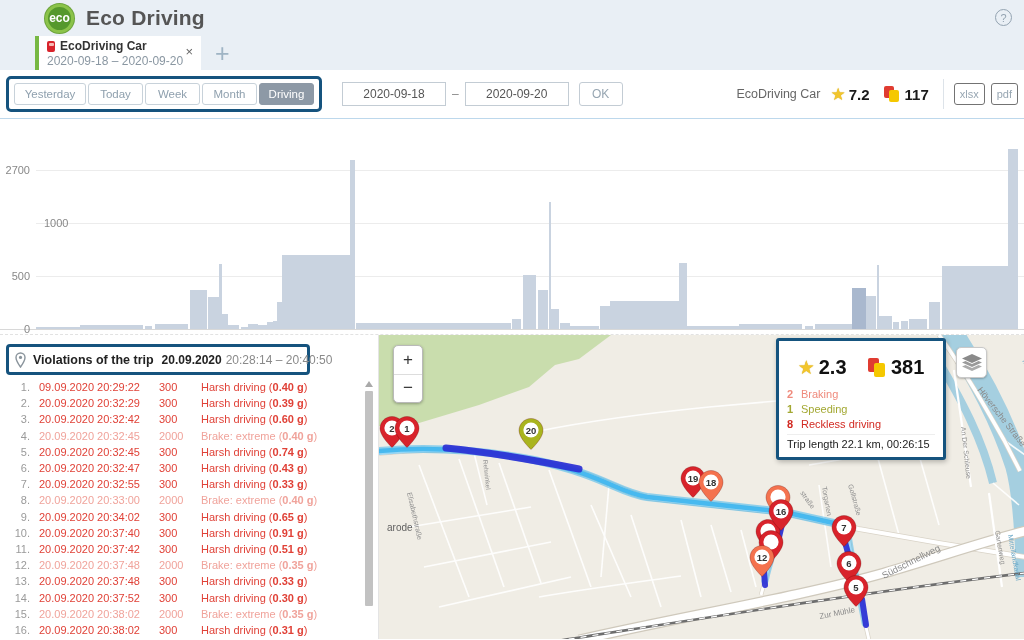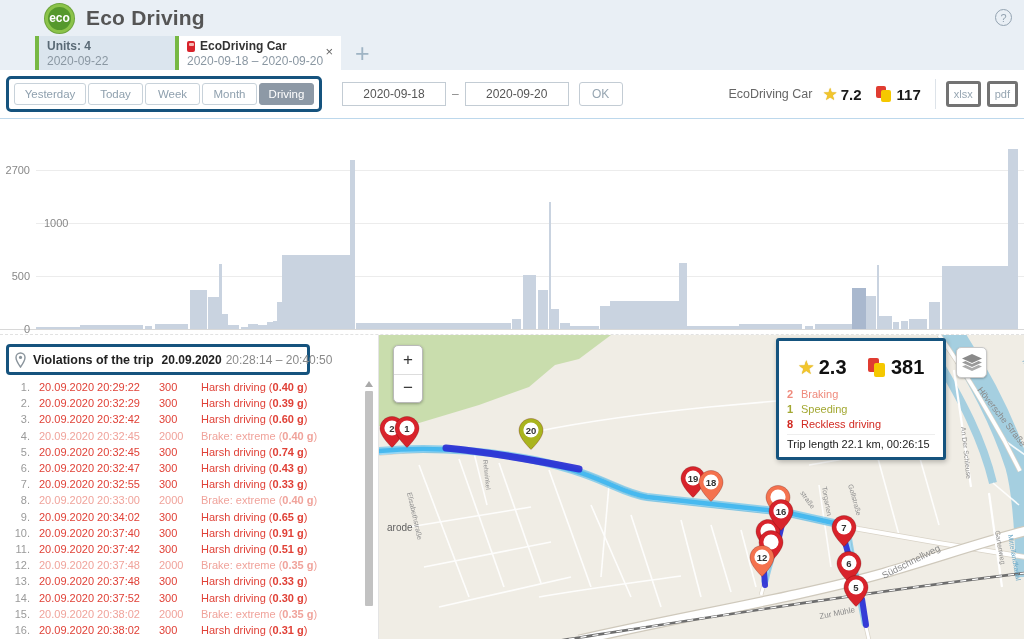--- a/index.html
+++ b/index.html
@@ -43,21 +43,21 @@
   .okbtn { margin-left:10px; width:44px; height:24px; border:1px solid #c3ccd4; border-radius:3px;
            background:#fff; color:#97a6b2; font-size:12px; cursor:pointer; }
   .tb-right { margin-left:auto; display:flex; align-items:center; }
   .unit-name { font-size:12.5px; color:#666; margin-right:10px; }
   .star { color:#f2c52c; font-size:17px; margin-right:3px; text-shadow:0 0 1px #caa21a; }
   .big-num { font-size:15px; font-weight:bold; color:#1a1a1a; }
   .flags { position:relative; width:17px; height:17px; margin:0 4px 0 14px; }
   .flags .f1 { position:absolute; left:0; top:0; width:10px; height:12px; background:#e03c31; border-radius:2px; }
   .flags .f2 { position:absolute; left:5px; top:4px; width:10px; height:12px; background:#f5c800; border-radius:2px; }
   .vsep { width:1px; height:30px; background:#dde3e9; margin:0 10px 0 14px; }
-  .expbtn { font-size:11px; color:#97a6b2; border:3px solid #737373; border-radius:3px; background:#fff;
+  .expbtn { font-size:11px; color:#97a6b2; border:1px solid #737373; border-radius:3px; background:#fff;
             padding:4px 5px; margin-right:6px; cursor:pointer; }
 
   
   .chart { height:215px; background:#fff; position:relative; }
   .gline { position:absolute; left:36px; right:0; height:1px; background:#ececec; }
   .gline.base { background:#d8d8d8; left:0; }
   .ylab { position:absolute; width:30px; text-align:right; font-size:11px; color:#888; }
   .bar { position:absolute; background:#c9d3e0; }
   .bar.hl { background:#a9b8ce; }
 
@@ -110,24 +110,20 @@
 </head>
 <body>
 
 <div class="hdr">
   <div class="logo">eco</div>
   <div class="app-title">Eco Driving</div>
   <div class="help">?</div>
 </div>
 
 <div class="tabs">
-  <div class="tab inactive">
-    <div class="t1">Units: 4</div>
-    <div class="t2">2020-09-22</div>
-  </div>
   <div class="tab active">
     <div class="t1">
       <span class="unit-ico"></span>
       <span>EcoDriving Car</span>
     </div>
     <div class="t2">2020-09-18  –  2020-09-20</div>
     <span class="tab-close">×</span>
   </div>
   <div class="add-tab">+</div>
 </div>
@@ -220,21 +216,21 @@
         <path d="M5.5 1 C3 1 1 3 1 5.4 C1 8.6 5.5 15 5.5 15 C5.5 15 10 8.6 10 5.4 C10 3 8 1 5.5 1 Z" fill="none" stroke="#8a949c" stroke-width="1.4"></path>
         <circle cx="5.5" cy="5.4" r="1.6" fill="#8a949c"></circle>
       </svg>
       <span class="vio-title">Violations of the trip</span>
       <span class="vio-date">20.09.2020</span>
       <span class="vio-time">20:28:14 – 20:40:50</span>
     </div>
     <div class="vio-list" id="violist">
         <div class="vrow harsh">
           <span class="num">1.</span>
-          <span class="dt">20.09.2020 20:29:22</span>
+          <span class="dt">09.09.2020 20:29:22</span>
           <span class="val">300</span>
           <span>Harsh driving (<b>0.40 g</b>)</span>
         </div>
         <div class="vrow harsh">
           <span class="num">2.</span>
           <span class="dt">20.09.2020 20:32:29</span>
           <span class="val">300</span>
           <span>Harsh driving (<b>0.39 g</b>)</span>
         </div>
         <div class="vrow harsh">

